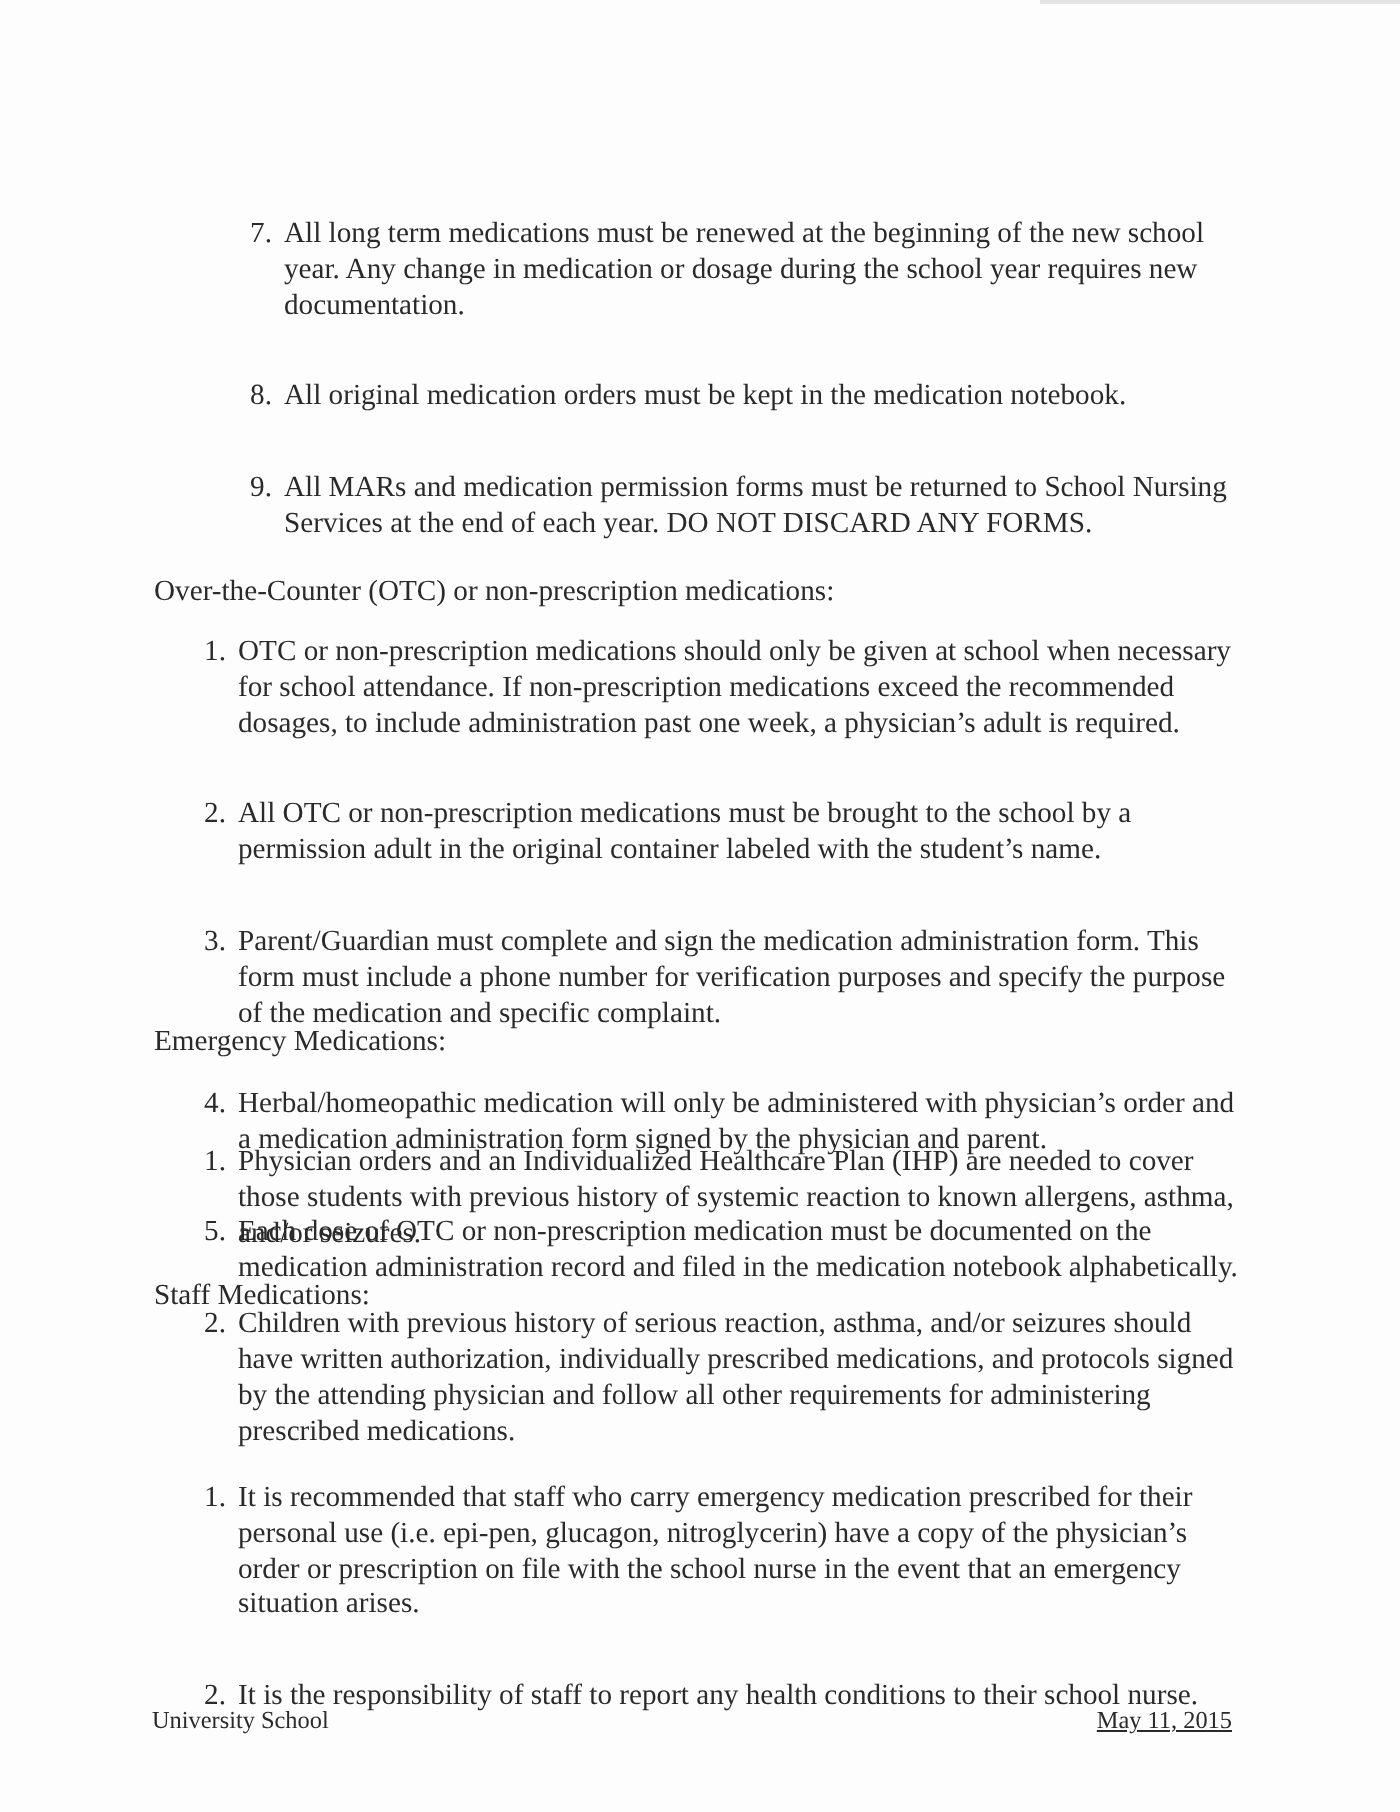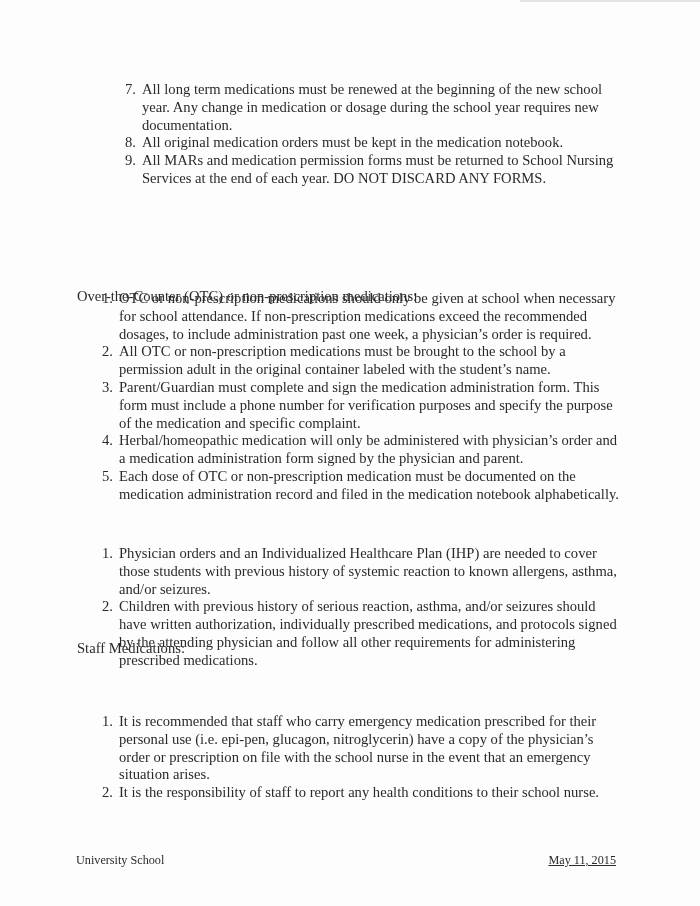--- a/index.html
+++ b/index.html
@@ -5,21 +5,21 @@
   html, body { margin: 0; padding: 0; }
   body {
     width: 700px; height: 906px; background: #fdfdfd; position: relative; overflow: hidden;
     font-family: "Liberation Serif", serif; color: #2a2a2a; font-size: 14.6px; line-height: 17.8px;
   }
   .page { position: absolute; left: 0; top: 0; width: 700px; height: 906px; }
   .topline { position: absolute; right: 0; top: 0; width: 180px; height: 2px; background: #e4e4e4; }
   ol.list { list-style: none; margin: 0; padding: 0; position: absolute; }
   ol.list li { position: relative; margin: 0; }
   .num { position: absolute; text-align: right; }
-  .txt { display: block; }
+  .txt { display: block; margin-top: 28px; }
   #list-a { left: 142px; top: 81px; width: 475px; }
   #list-a .num { left: -28px; width: 22px; }
   .heading { position: absolute; left: 77px; }
   #h-otc { top: 257px; margin-top: 31px; }
   #list-otc { left: 119px; top: 290px; width: 500px; }
   #list-otc .num { left: -24px; width: 18px; }
   #h-emg { top: 513px; }
   #list-emg { left: 119px; top: 545px; width: 500px; }
   #list-emg .num { left: -24px; width: 18px; }
   #h-staff { top: 640px; }
@@ -47,40 +47,41 @@
     <li>
         <span class="num">9.</span>
         <span class="txt">All MARs and medication permission forms must be returned to School Nursing Services at the end of each year. DO NOT DISCARD ANY FORMS.</span>
       </li>
   </ol>
 
   <div class="heading" id="h-otc">Over-the-Counter (OTC) or non-prescription medications:</div>
   <ol class="list" id="list-otc">
     <li>
         <span class="num">1.</span>
-        <span class="txt">OTC or non-prescription medications should only be given at school when necessary for school attendance. If non-prescription medications exceed the recommended dosages, to include administration past one week, a physician’s order is required.</span>
+        <span class="txt">OTC or non-prescription medications should only be given at school when necessary for school attendance. If non-prescription medications exceed the recommended dosages, to include administration past one week, a physician’s adult is required.</span>
       </li>
     <li>
         <span class="num">2.</span>
         <span class="txt">All OTC or non-prescription medications must be brought to the school by a permission adult in the original container labeled with the student’s name.</span>
       </li>
     <li>
         <span class="num">3.</span>
         <span class="txt">Parent/Guardian must complete and sign the medication administration form. This form must include a phone number for verification purposes and specify the purpose of the medication and specific complaint.</span>
       </li>
     <li>
         <span class="num">4.</span>
         <span class="txt">Herbal/homeopathic medication will only be administered with physician’s order and a medication administration form signed by the physician and parent.</span>
       </li>
     <li>
         <span class="num">5.</span>
         <span class="txt">Each dose of OTC or non-prescription medication must be documented on the medication administration record and filed in the medication notebook alphabetically.</span>
       </li>
   </ol>
 
+  <div class="heading" id="h-emg">Emergency Medications:</div>
   <ol class="list" id="list-emg">
     <li>
         <span class="num">1.</span>
         <span class="txt">Physician orders and an Individualized Healthcare Plan (IHP) are needed to cover those students with previous history of systemic reaction to known allergens, asthma, and/or seizures.</span>
       </li>
     <li>
         <span class="num">2.</span>
         <span class="txt">Children with previous history of serious reaction, asthma, and/or seizures should have written authorization, individually prescribed medications, and protocols signed by the attending physician and follow all other requirements for administering prescribed medications.</span>
       </li>
   </ol>

